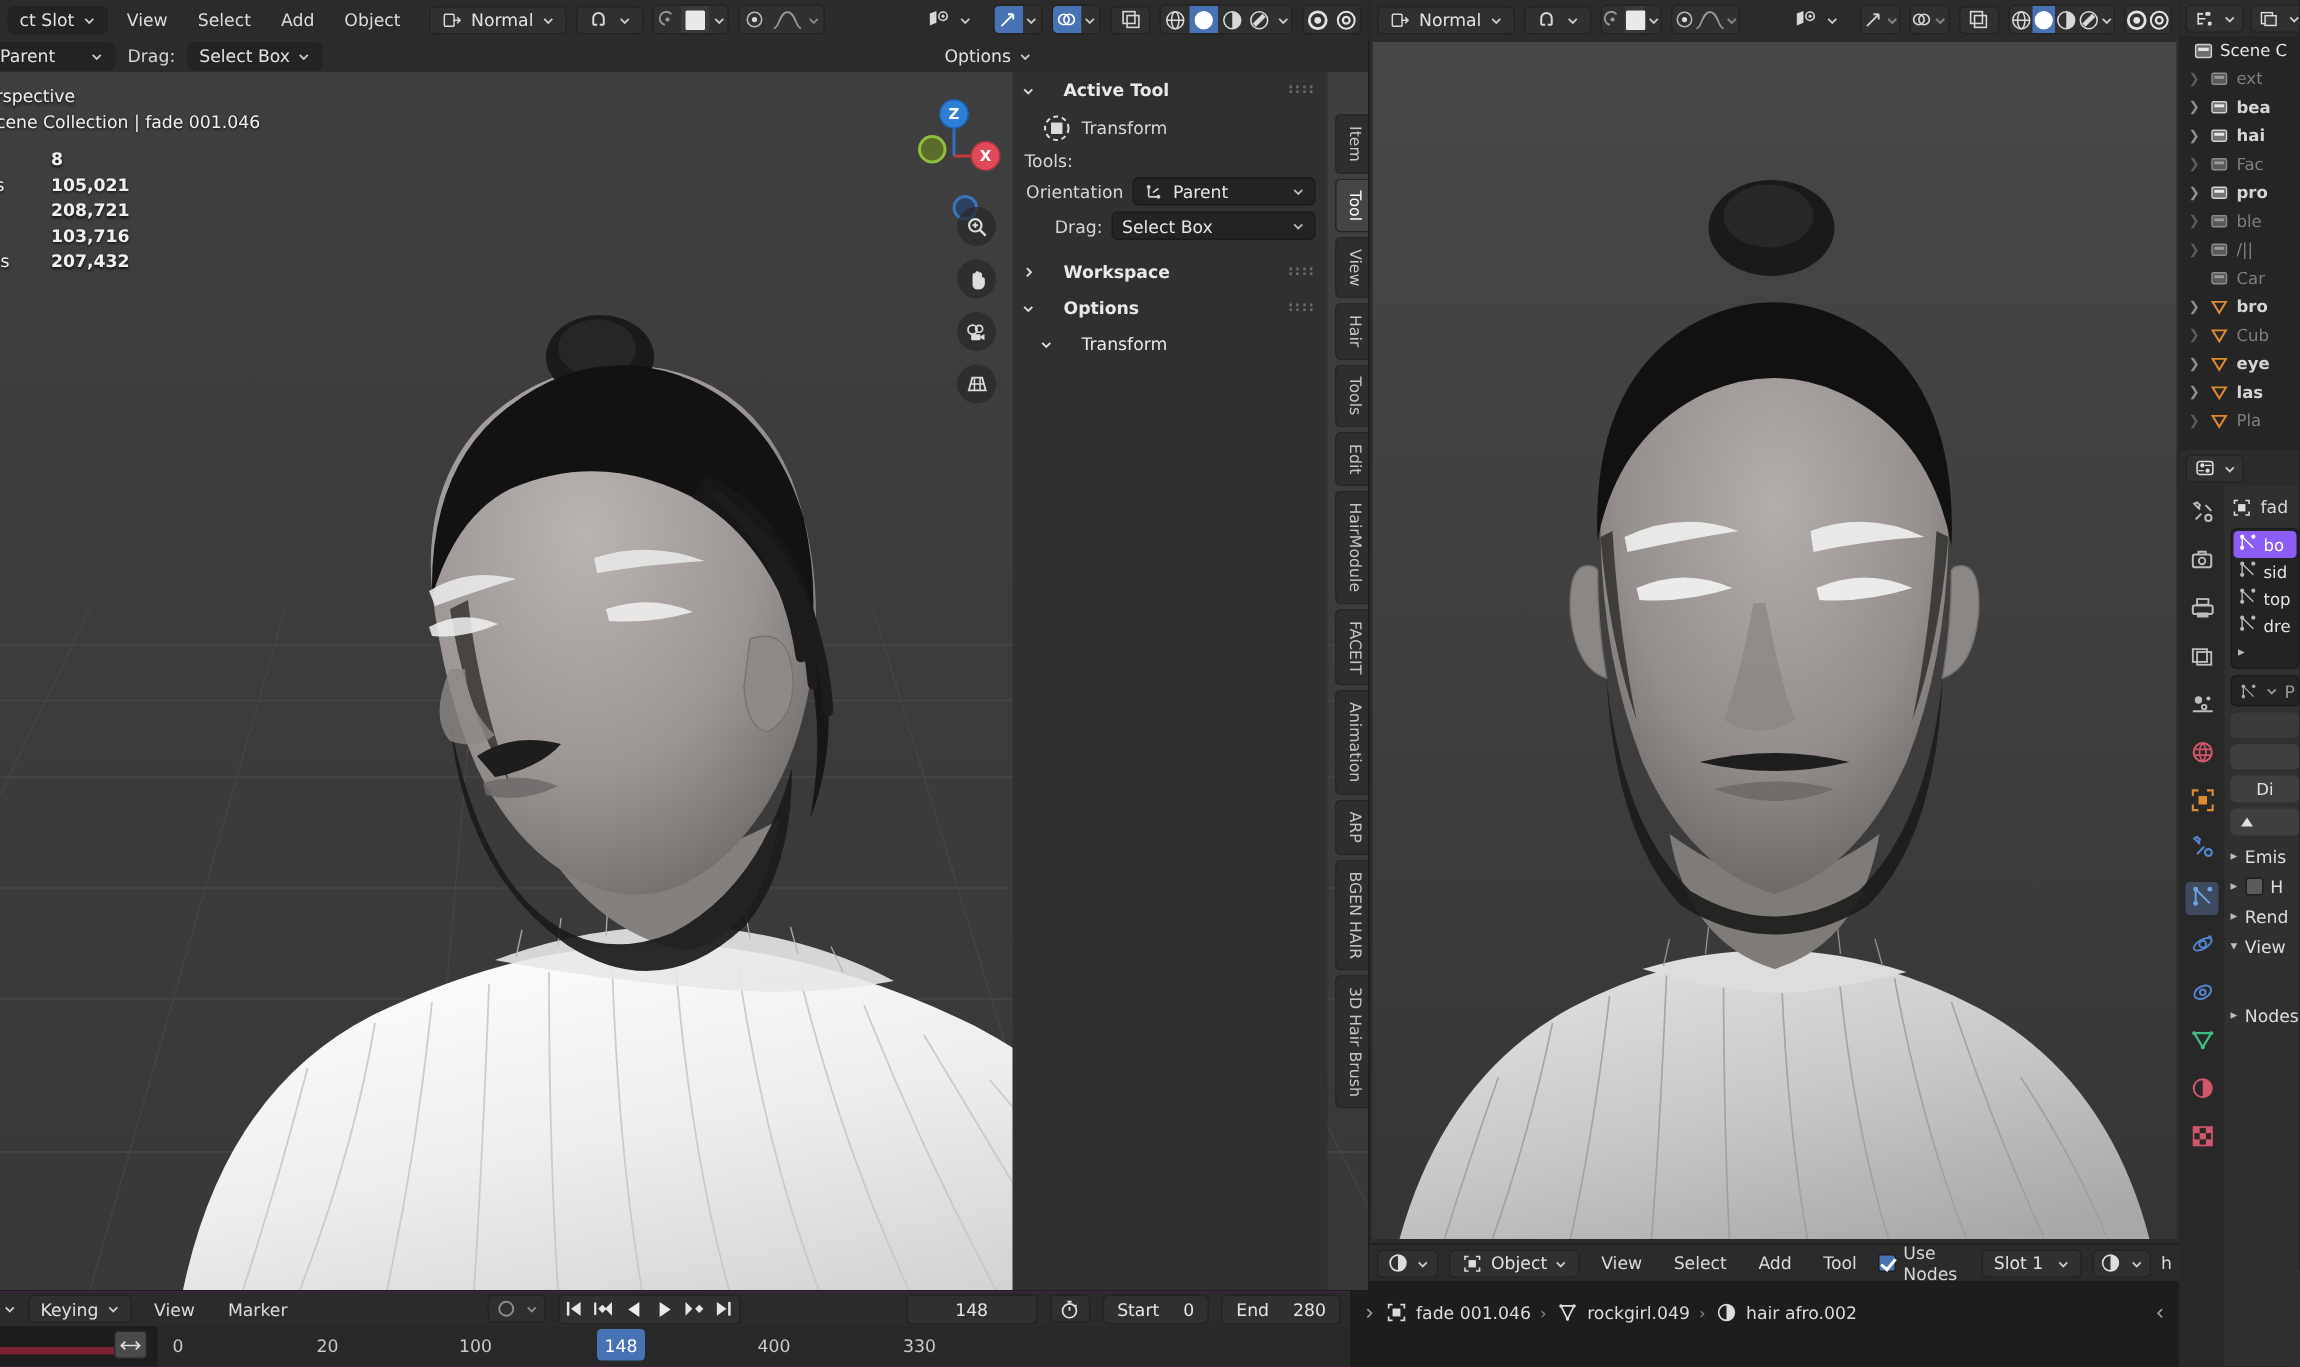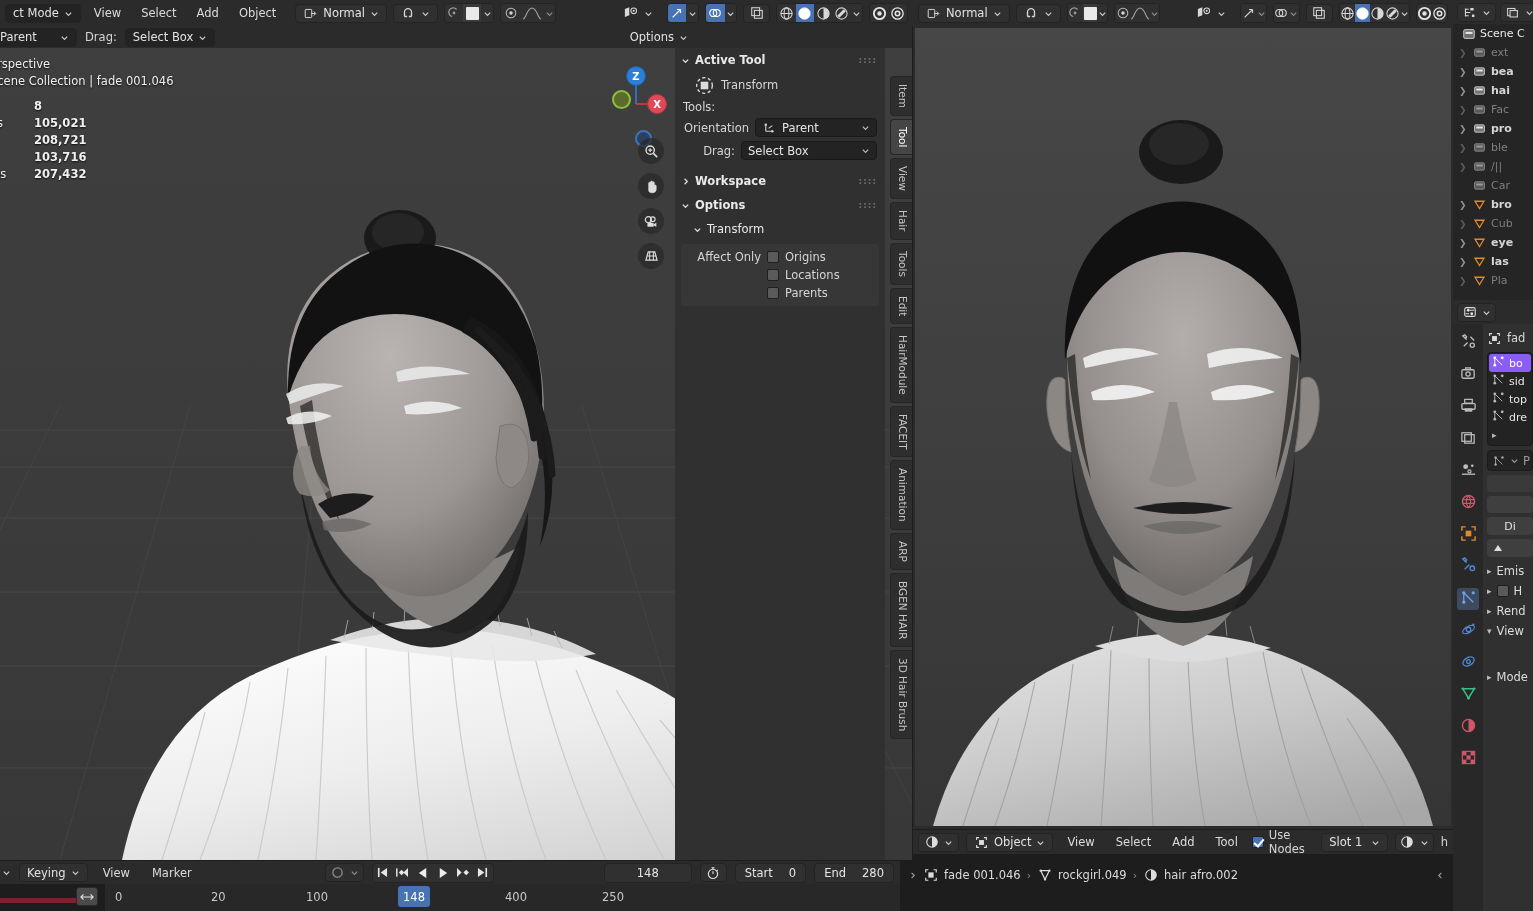--- a/index.html
+++ b/index.html
@@ -35,21 +35,21 @@
   
   .gizmo { position:absolute; right:250px; top:36px; width:58px; height:58px; z-index:4; }
   .ax-dot { position:absolute; border-radius:50%; display:flex; align-items:center; justify-content:center;
             font-size:10px; font-weight:bold; color:#fff; }
   .nav-btns { position:absolute; right:248px; top:112px; display:flex; flex-direction:column; gap:9px; z-index:4; }
   .nav-b { width:26px; height:26px; border-radius:50%; background:rgba(40,40,40,.72);
            display:flex; align-items:center; justify-content:center; }
 
   
   .npanel { position:absolute; right:27px; top:22px; width:210px; bottom:0; background:#303030; z-index:3; }
-  .sect { display:flex; align-items:center; gap:5px; padding:5px 8px 5px 6px; font-size:11.5px; font-weight:bold; color:#e9e9e9; }
+  .sect { display:flex; align-items:center; gap:19px; padding:5px 8px 5px 6px; font-size:11.5px; font-weight:bold; color:#e9e9e9; }
   .sect .dots { margin-left:auto; color:#6d6d6d; font-size:9px; letter-spacing:1px; line-height:5px; }
   .row2 { display:flex; align-items:center; gap:6px; padding:2px 8px; }
   .lbl { font-size:11.5px; color:#d6d6d6; }
   .field { background:#232323; border:1px solid #1a1a1a; border-radius:4px; height:19px;
            display:flex; align-items:center; gap:5px; padding:0 6px; flex:1; font-size:11.5px; }
   .field .chev { margin-left:auto; }
   .cbox { width:12px; height:12px; background:#5a5a5a; border:1px solid #1f1f1f; border-radius:2px; flex:0 0 auto; }
   .cbox.on { background:#4772b3; position:relative; }
   .cbox.on::after { content:""; position:absolute; left:3px; top:0px; width:4px; height:8px;
       border:solid #fff; border-width:0 2px 2px 0; transform:rotate(40deg); }
@@ -118,21 +118,21 @@
             border:1px solid #2a2a2a; border-radius:3px; display:flex; align-items:center; justify-content:center; }
   .red-strip { position:absolute; left:0; top:898px; width:76px; height:5px; background:#7a2230; }
 </style>
 </head>
 <body>
 
 <div class="app">
 
   <div class="hdr" style="position:absolute;left:0;top:0;width:913px;">
     <div class="btn dark">
-      <span>ct Mode</span>
+      <span>ct Slot</span>
       <svg class="chev" viewBox="0 0 10 10">
           <path d="M2 4l3 3 3-3" stroke="#ccc" stroke-width="1.3" fill="none"></path>
         </svg>
     </div>
     <div class="menu-item">View</div>
     <div class="menu-item">Select</div>
     <div class="menu-item">Add</div>
     <div class="menu-item">Object</div>
 
     <div style="flex:1"></div>
@@ -709,37 +709,20 @@
           </svg>
         <span>Options</span>
         <span class="dots">::::</span>
       </div>
       <div class="sect" style="padding-left:18px;font-weight:normal">
         <svg class="chev" viewBox="0 0 10 10">
             <path d="M2 4l3 3 3-3" stroke="#ddd" stroke-width="1.4" fill="none"></path>
           </svg>
         <span>Transform</span>
       </div>
-      <div class="subpanel">
-        <div class="row2">
-          <span class="lbl" style="width:72px;text-align:right">Affect Only</span>
-          <span class="cbox"></span>
-          <span class="lbl">Origins</span>
-        </div>
-        <div class="row2">
-          <span style="width:72px"></span>
-          <span class="cbox"></span>
-          <span class="lbl">Locations</span>
-        </div>
-        <div class="row2">
-          <span style="width:72px"></span>
-          <span class="cbox"></span>
-          <span class="lbl">Parents</span>
-        </div>
-      </div>
     </div>
 
     <div class="tabrail" id="tabrail">
         <div class="vtab">Item</div>
         <div class="vtab on">Tool</div>
         <div class="vtab">View</div>
         <div class="vtab">Hair</div>
         <div class="vtab">Tools</div>
         <div class="vtab">Edit</div>
         <div class="vtab">HairModule</div>
@@ -1292,21 +1275,21 @@
             <span>Rend</span>
           </div>
           <div class="prow">
             <span class="tri">▾</span>
             <span>View</span>
           </div>
         </div>
       <div style="height:26px"></div>
       <div class="prow">
         <span class="tri">▸</span>
-        <span>Mode</span>
+        <span>Nodes</span>
       </div>
     </div>
   </div>
 
   <div id="timeline">
     <div id="tl-hdr">
       <svg class="chev" style="margin-left:-2px" viewBox="0 0 10 10">
           <path d="M2 4l3 3 3-3" stroke="#ccc" stroke-width="1.3" fill="none"></path>
         </svg>
       <div class="btn">
@@ -1387,21 +1370,21 @@
         <span>280</span>
       </div>
     </div>
 
     <div id="tl-ruler">
       <div id="ruler-ticks">
           <div class="tick" style="left: 115px;">0</div>
           <div class="tick" style="left: 211px;">20</div>
           <div class="tick" style="left: 306px;">100</div>
           <div class="tick" style="left: 505px;">400</div>
-          <div class="tick" style="left: 602px;">250</div>
+          <div class="tick" style="left: 602px;">330</div>
         </div>
       <div id="playhead" style="left: 398px;">
         <span>148</span>
       </div>
     </div>
     <div id="chan-box"></div>
     <div class="drag-h">
       <svg width="14" height="10" viewBox="0 0 16 10">
           <path d="M1 5h14M4 2L1 5l3 3M12 2l3 3-3 3" stroke="#e0e0e0" stroke-width="1.3" fill="none"></path>
         </svg>

